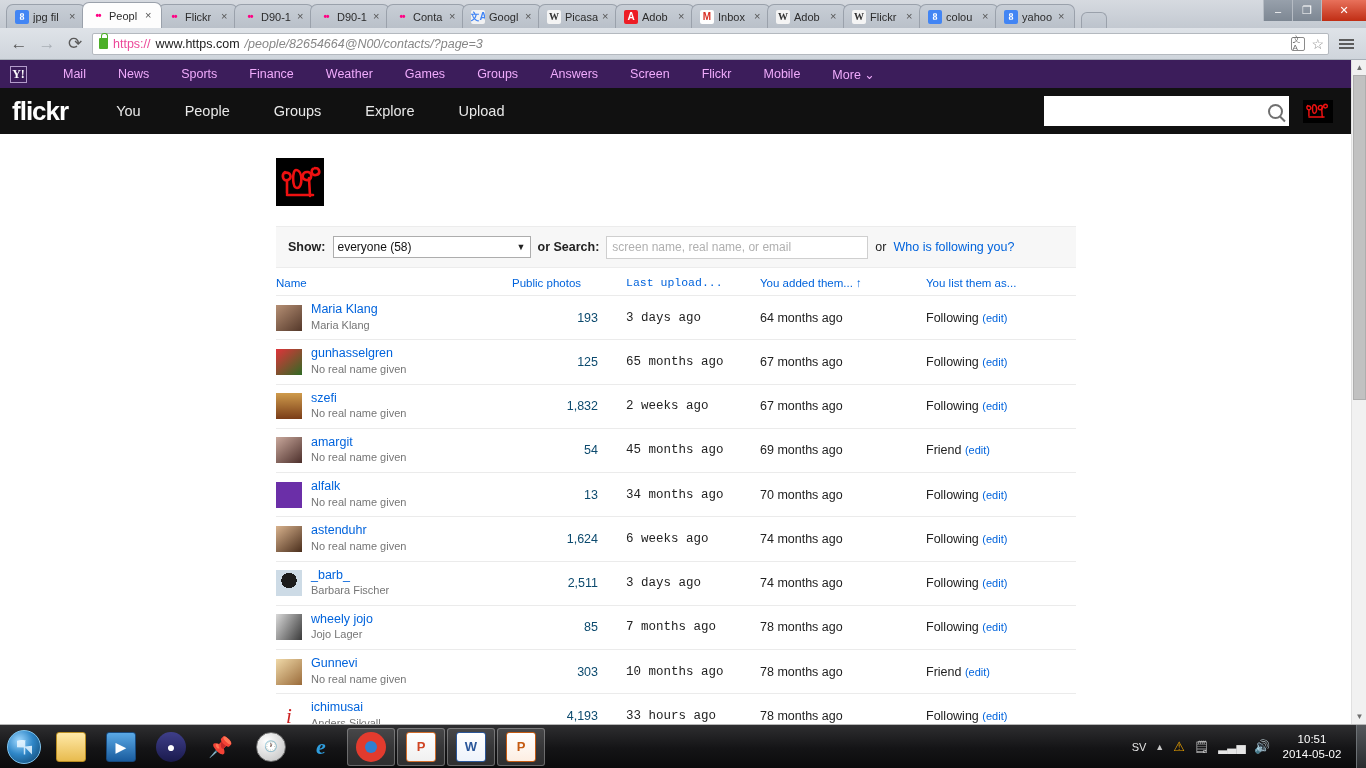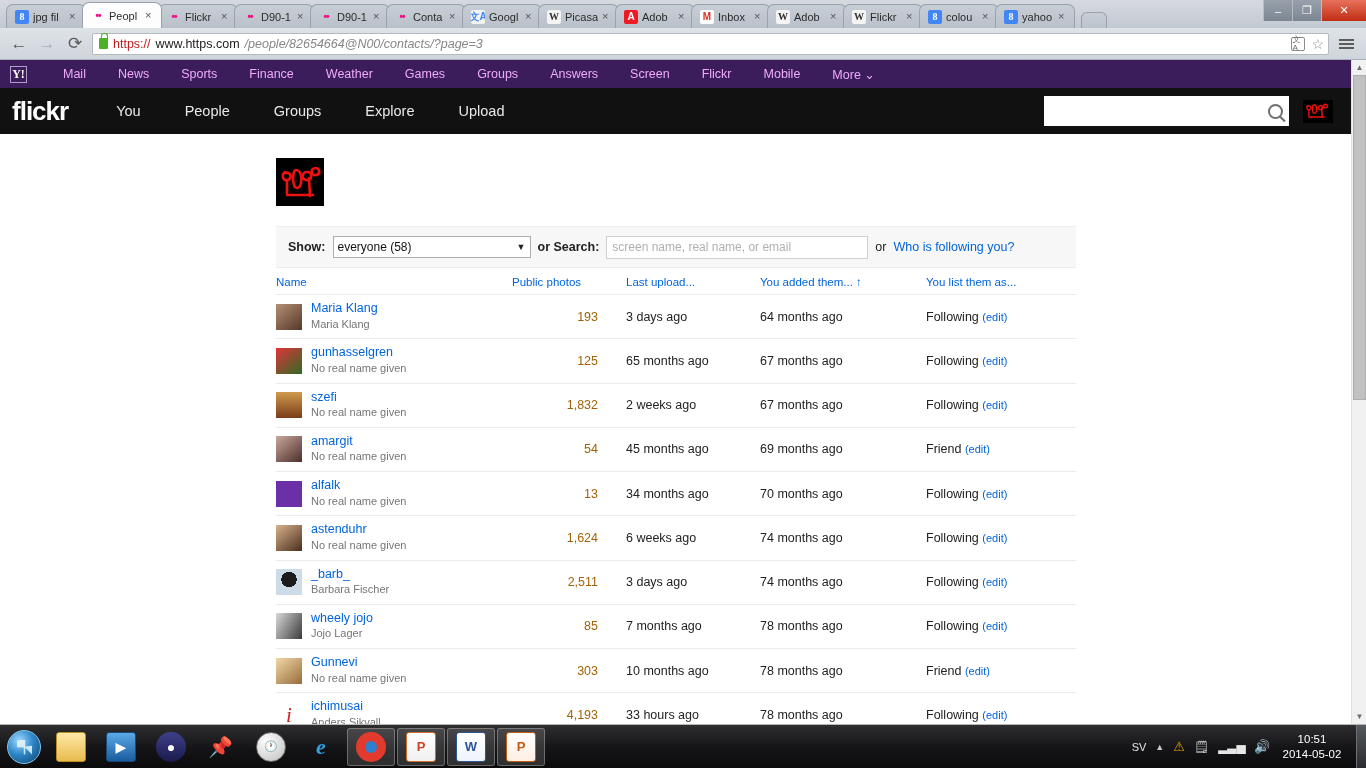--- a/index.html
+++ b/index.html
@@ -139,21 +139,21 @@
   }
   .lock:before {
     content: "";
     position: absolute;
     top: -5px; left: 2px;
     width: 5px; height: 6px;
     border: 1.5px solid #4caf28;
     border-bottom: none;
     border-radius: 3px 3px 0 0;
   }
-  .url-scheme { color: #b91c1c; }
+  .url-scheme { color: #ec4899; }
   .url-host { color: #1a1a1a; }
   .url-path { color: #878787; font-style: italic; }
   .omni-icons { margin-left: auto; display: flex; gap: 6px; align-items: center; }
   .tr-icon {
     width: 14px; height: 14px;
     border: 1px solid #8b8b8b;
     border-radius: 2px;
     font-size: 8px;
     color: #6b6b6b;
     display: flex; align-items: center; justify-content: center;
@@ -348,32 +348,32 @@
     border-bottom: 1px solid #ebebeb;
   }
   table.people td {
     padding: 6px 0;
     border-bottom: 1px solid #ebebeb;
     vertical-align: middle;
     color: #222;
   }
   .c-name  { width: 236px; }
   .c-pub   { width: 100px; text-align: right; padding-right: 14px !important; }
-  .c-last  { width: 148px; padding-left: 14px !important; }
+  .c-last  { width: 148px; padding-left: 14px !important; font-family: Liberation Mono, monospace; }
   .c-added { width: 166px; }
   .c-list  { width: 150px; }
   th.c-pub { text-align: right; padding-right: 14px; }
   th.c-last { padding-left: 14px; }
 
   .person { display: flex; align-items: center; gap: 9px; }
   .person .pic { width: 26px; height: 26px; flex: 0 0 26px; background:#ddd; }
   .person .who { line-height: 1.25; }
   .person .screenname { color: #0063dc; font-size: 12.5px; }
   .person .realname { color: #767676; font-size: 11px; }
-  .num { color: #a16207; text-align: center; }
+  .num { color: #0c4a6e; text-align: center; }
   .edit { color: #0063dc; font-size: 11px; margin-top: 20px; }
 
   
   .scrollbar {
     position: absolute;
     right: 0; top: 0;
     width: 15px; height: 664px;
     background: #f1f1f1;
     border-left: 1px solid #e0e0e0;
   }

